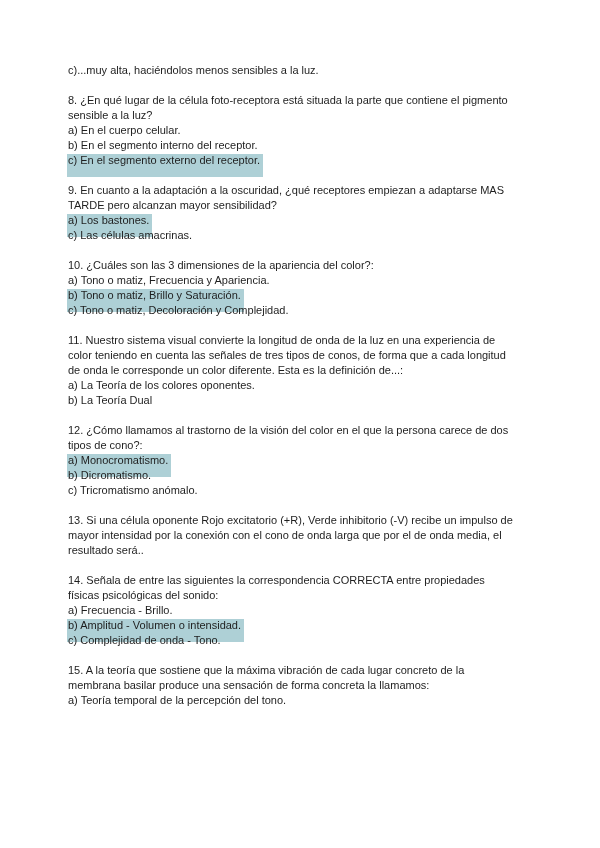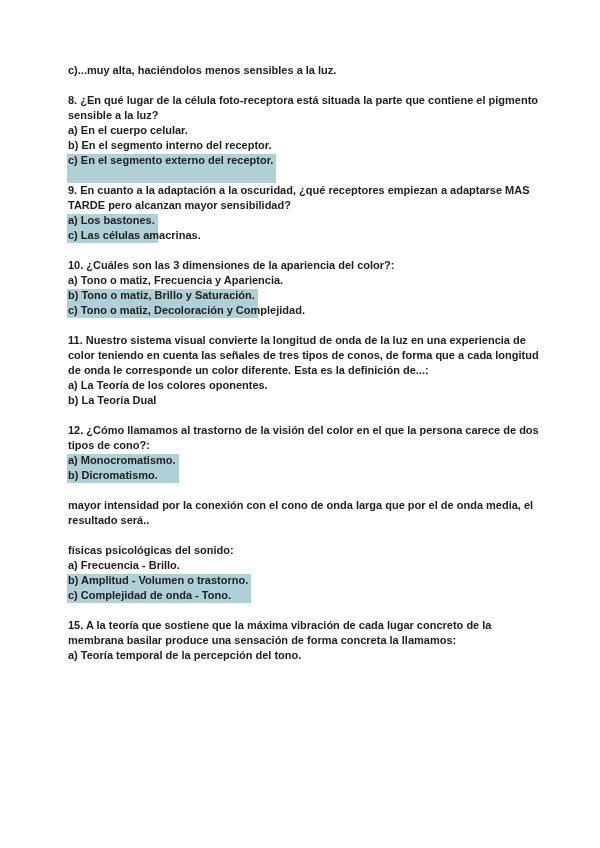--- a/index.html
+++ b/index.html
@@ -23,25 +23,24 @@
     line-height: 15px;
     color: var(--text-color, #1e1e1e);
     -webkit-font-smoothing: antialiased;
   }
   .block {
     margin: 0 0 15px 0;
   }
   .line {
     white-space: nowrap;
     height: 15px;
-    font-weight: bold;
   }
   .hl {
     background: var(--hl-color, #aed0d6);
-    padding: 0 3px 17px 1px;
+    padding: 0 3px 11px 1px;
     margin-left: -1px;
   }
 </style>
 </head>
 <body>
 
 <div class="page" style="background: rgb(255, 255, 255);">
   <div class="content">
     <div class="block">
       <div class="line">c)...muy alta, haciéndolos menos sensibles a la luz.</div>
@@ -109,41 +108,44 @@
     <div>
   <div class="line">12. ¿Cómo llamamos al trastorno de la visión del color en el que la persona carece de dos</div>
 
   <div class="line">tipos de cono?:</div>
 </div>
     <div>
   <div class="line"><span class="hl">a) Monocromatismo.</span></div>
 
   <div class="line"><span>b) Dicromatismo.</span></div>
 
+  <div class="line"><span>c) Tricromatismo anómalo.</span></div>
 </div>
   </div>
 
   <div class="block">
     <div>
+  <div class="line">13. Si una célula oponente Rojo excitatorio (+R), Verde inhibitorio (-V) recibe un impulso de</div>
 
   <div class="line">mayor intensidad por la conexión con el cono de onda larga que por el de onda media, el</div>
 
   <div class="line">resultado será..</div>
 </div>
   </div>
 
   <div class="block">
     <div>
+  <div class="line">14. Señala de entre las siguientes la correspondencia CORRECTA entre propiedades</div>
 
   <div class="line">físicas psicológicas del sonido:</div>
 </div>
     <div>
   <div class="line"><span>a) Frecuencia - Brillo.</span></div>
 
-  <div class="line"><span class="hl">b) Amplitud - Volumen o trastorno.</span></div>
+  <div class="line"><span class="hl">b) Amplitud - Volumen o intensidad.</span></div>
 
   <div class="line"><span>c) Complejidad de onda - Tono.</span></div>
 </div>
   </div>
 
   <div class="block">
     <div>
   <div class="line">15. A la teoría que sostiene que la máxima vibración de cada lugar concreto de la</div>
 
   <div class="line">membrana basilar produce una sensación de forma concreta la llamamos:</div>

